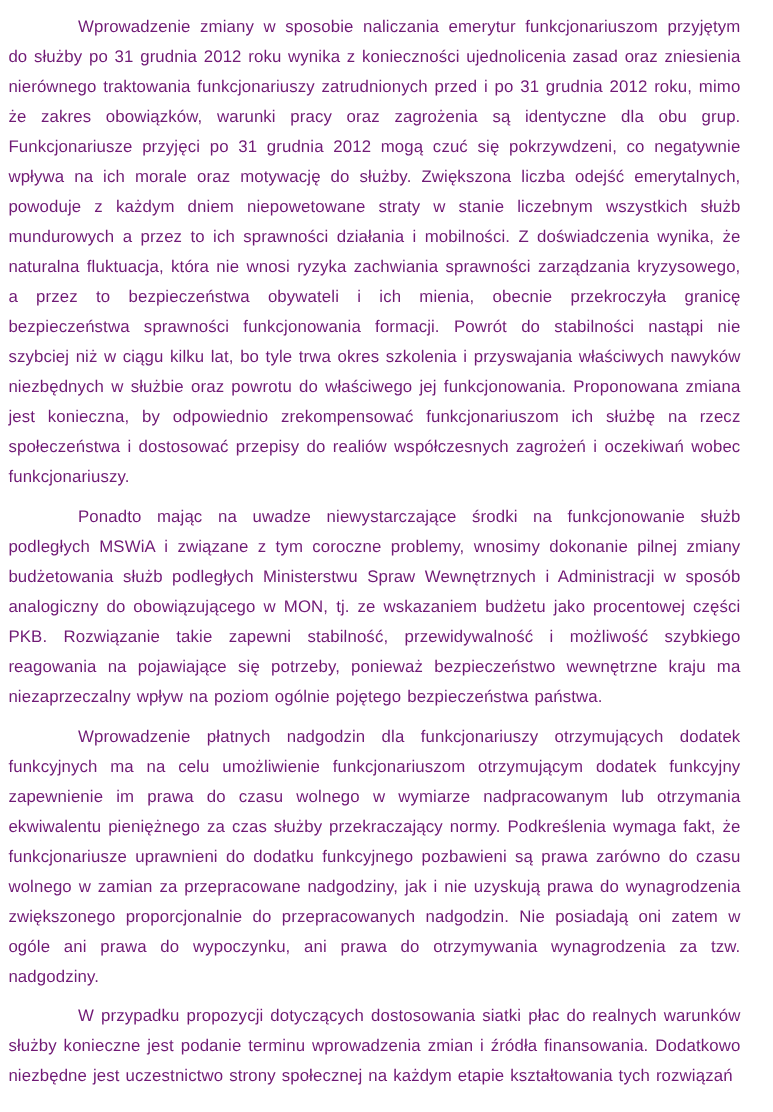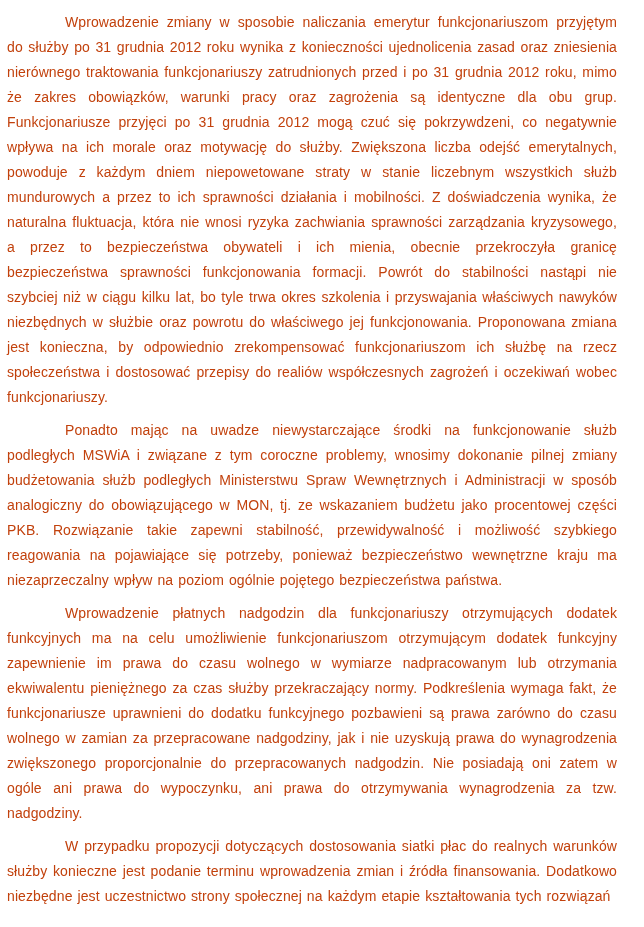--- a/index.html
+++ b/index.html
@@ -11,21 +11,21 @@
     height: 927px;
     background: #ffffff;
     overflow: hidden;
   }
   .page {
     box-sizing: border-box;
     width: 644px;
     height: 927px;
     padding: 10px 27px 10px 7px;
     background: #ffffff;
-    color: #c2410c;
+    color: #701a75;
     font-family: "Liberation Sans", "DejaVu Sans", sans-serif;
     font-size: 14px;
     line-height: 25px;
     letter-spacing: 0.1px;
   }
   .page p {
     margin: 0 0 8px 0;
     text-align: justify;
     text-indent: 58px;
     word-spacing: 1px;

